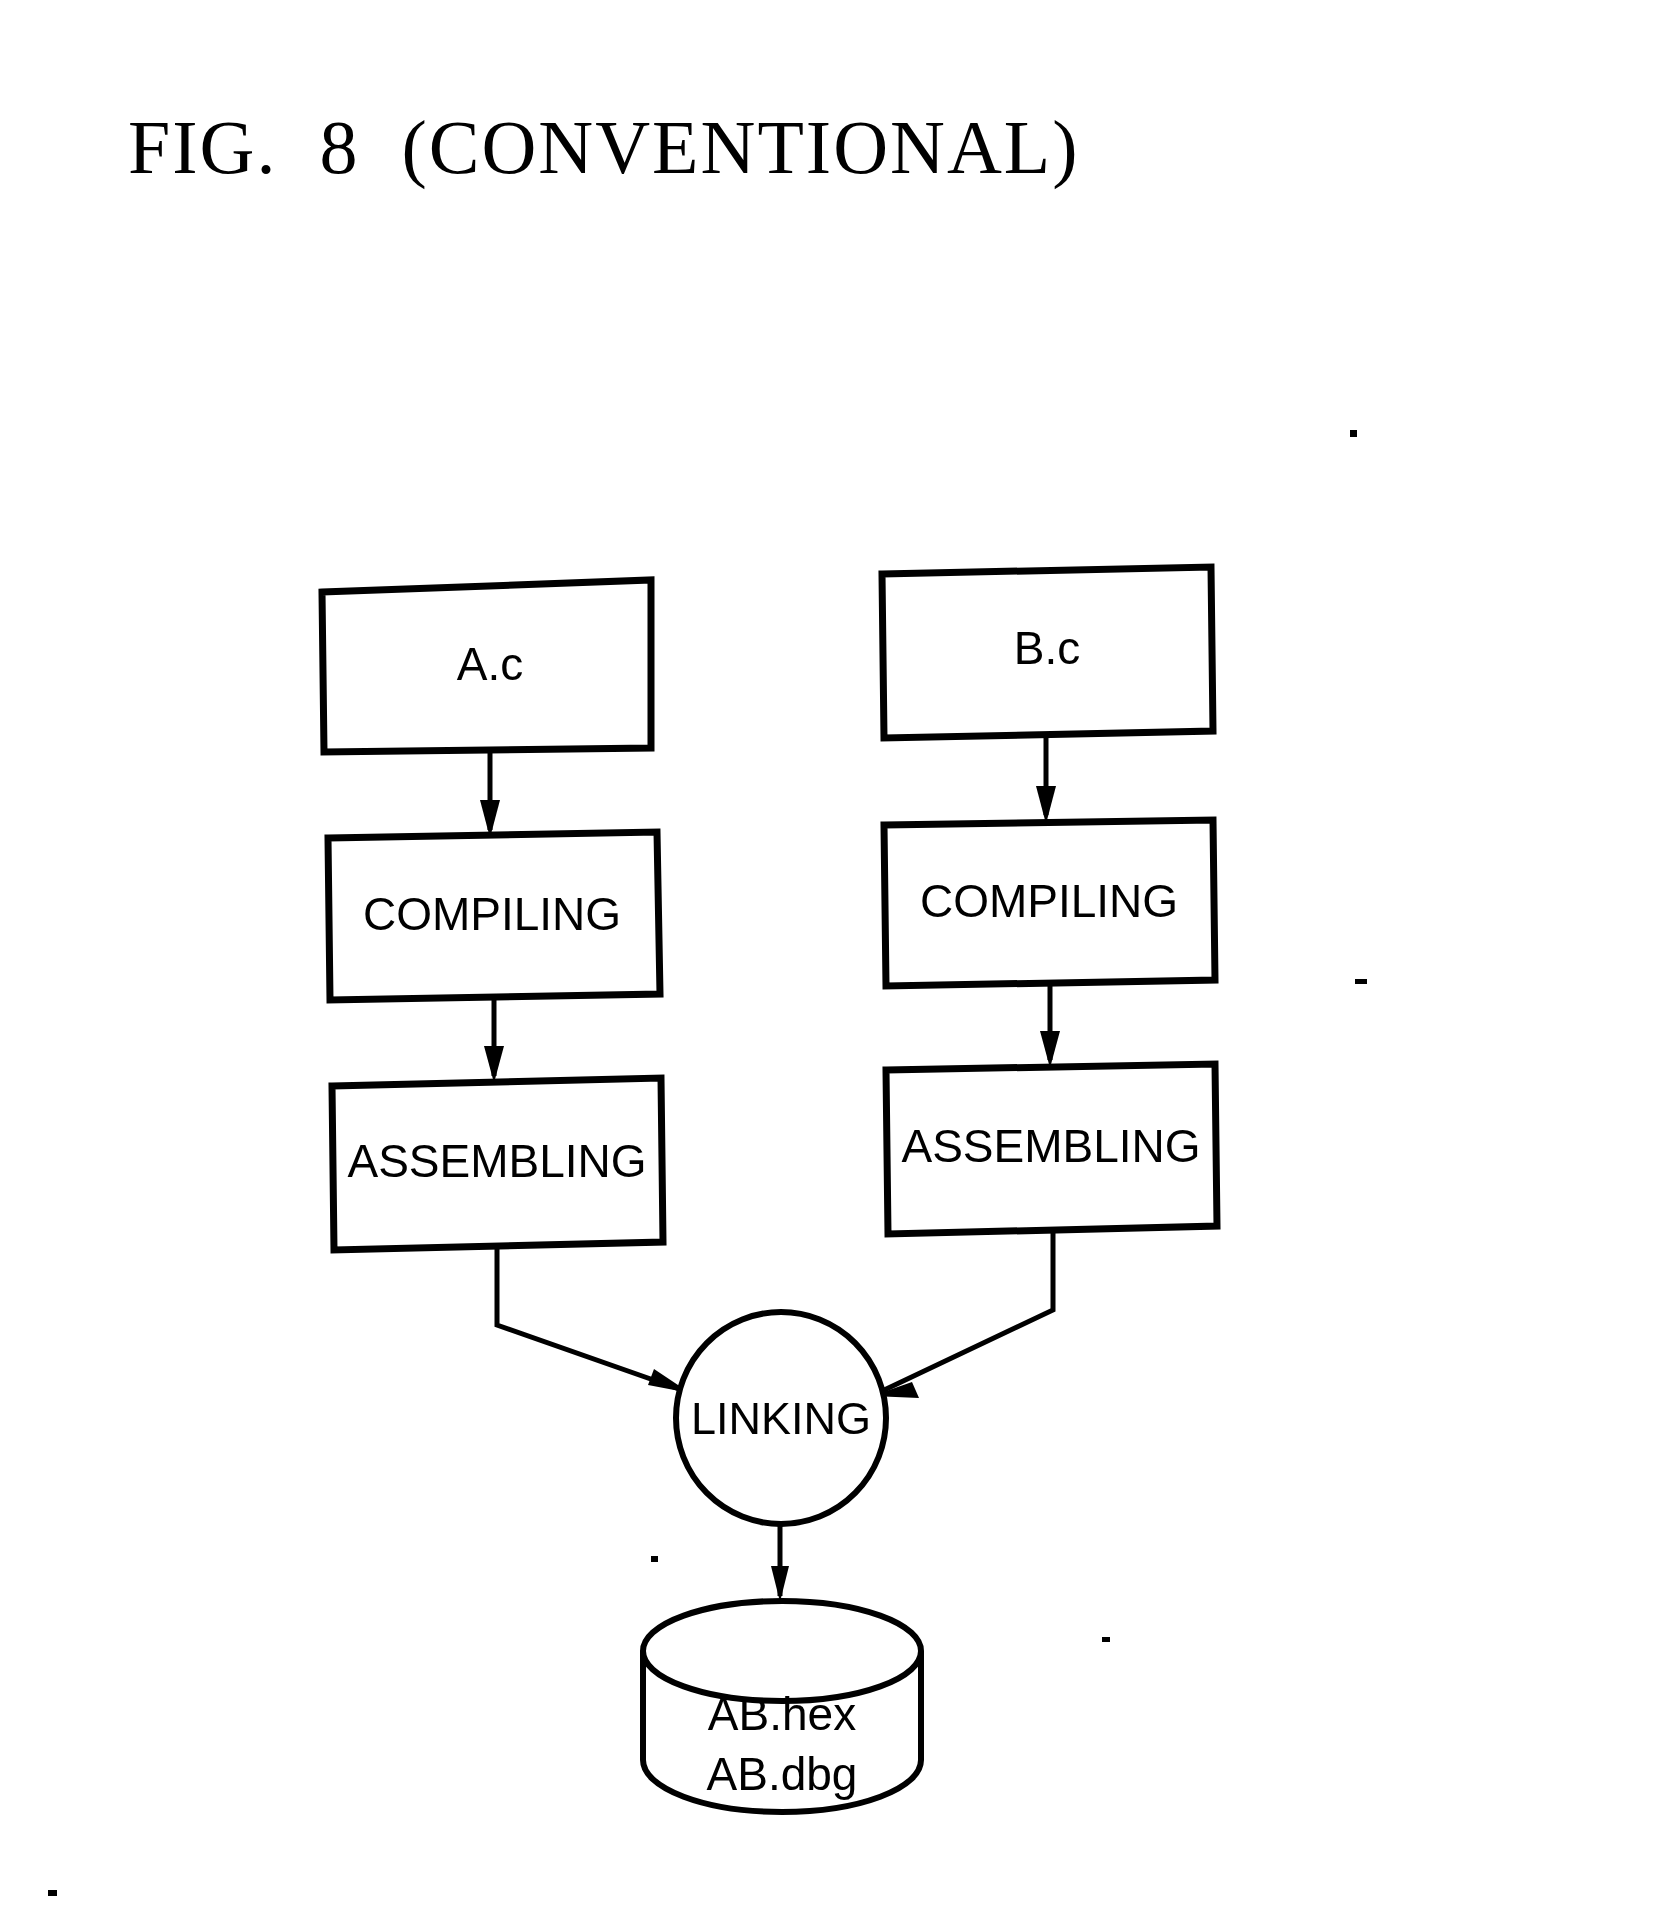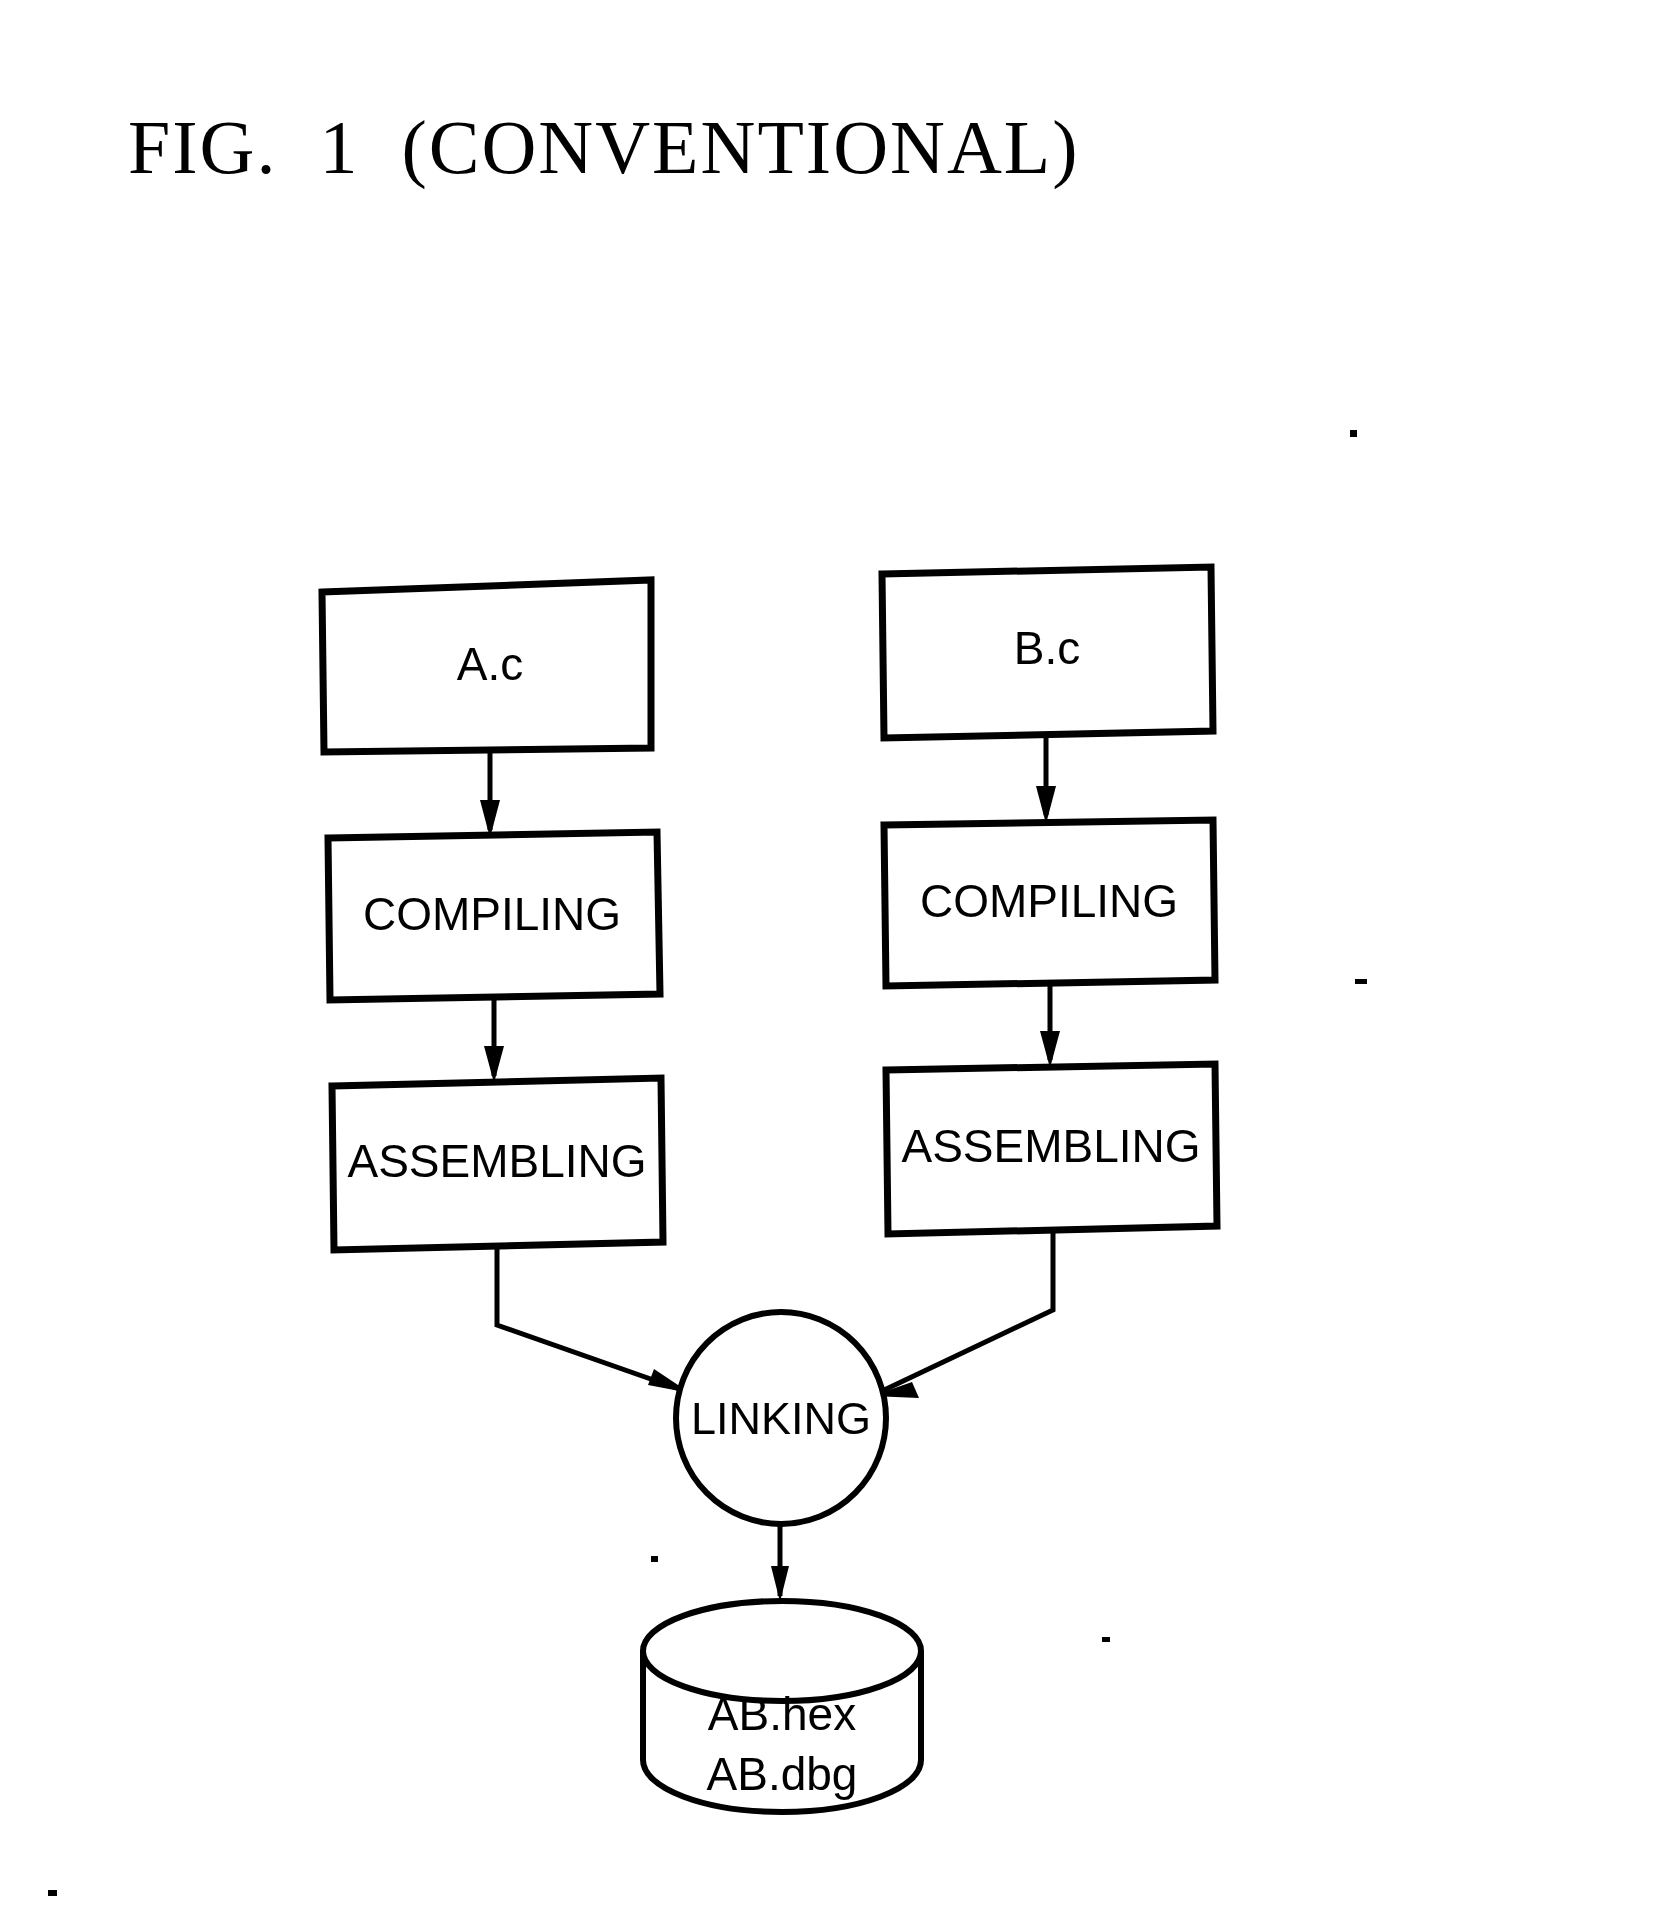--- a/index.html
+++ b/index.html
@@ -71,21 +71,21 @@
   .speck {
     fill: #000000;
     stroke: none;
   }
 </style>
 </head>
 <body>
 
 <div id="page">
 
-  <div id="figure-title">FIG.  1  (CONVENTIONAL)</div>
+  <div id="figure-title">FIG.  8  (CONVENTIONAL)</div>
 
   <svg id="diagram-svg" width="1654" height="1925" viewBox="0 0 1654 1925">
 
     <g>
       <path class="box-shape" d="M 322,592 L 651,580 L 651,748 L 324,752 Z"></path>
       <text class="node-label" x="490" y="668" font-size="46">A.c</text>
     </g>
 
     <g>
       <line class="conn" x1="490" y1="750" x2="490" y2="830"></line>

